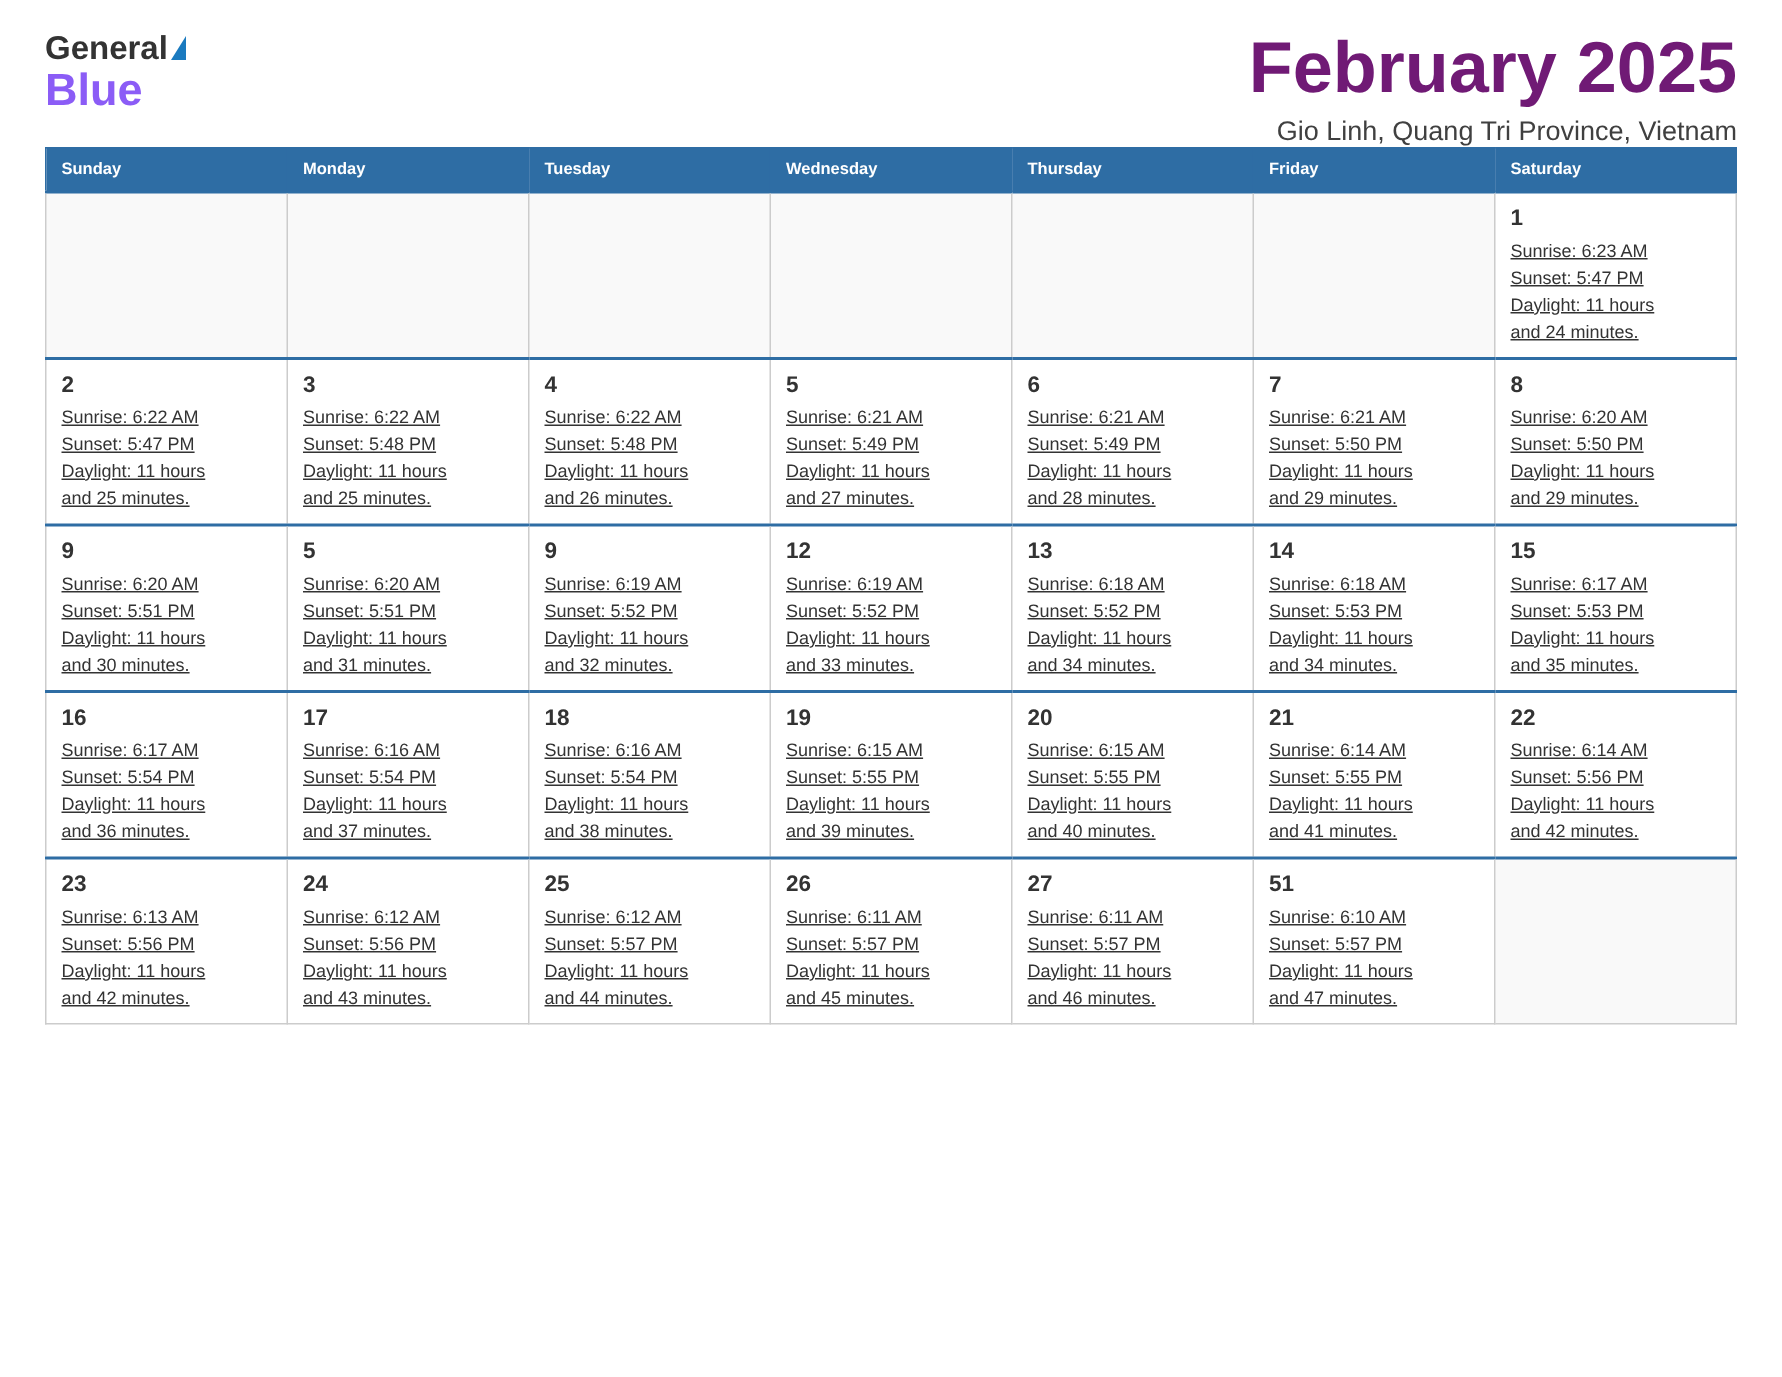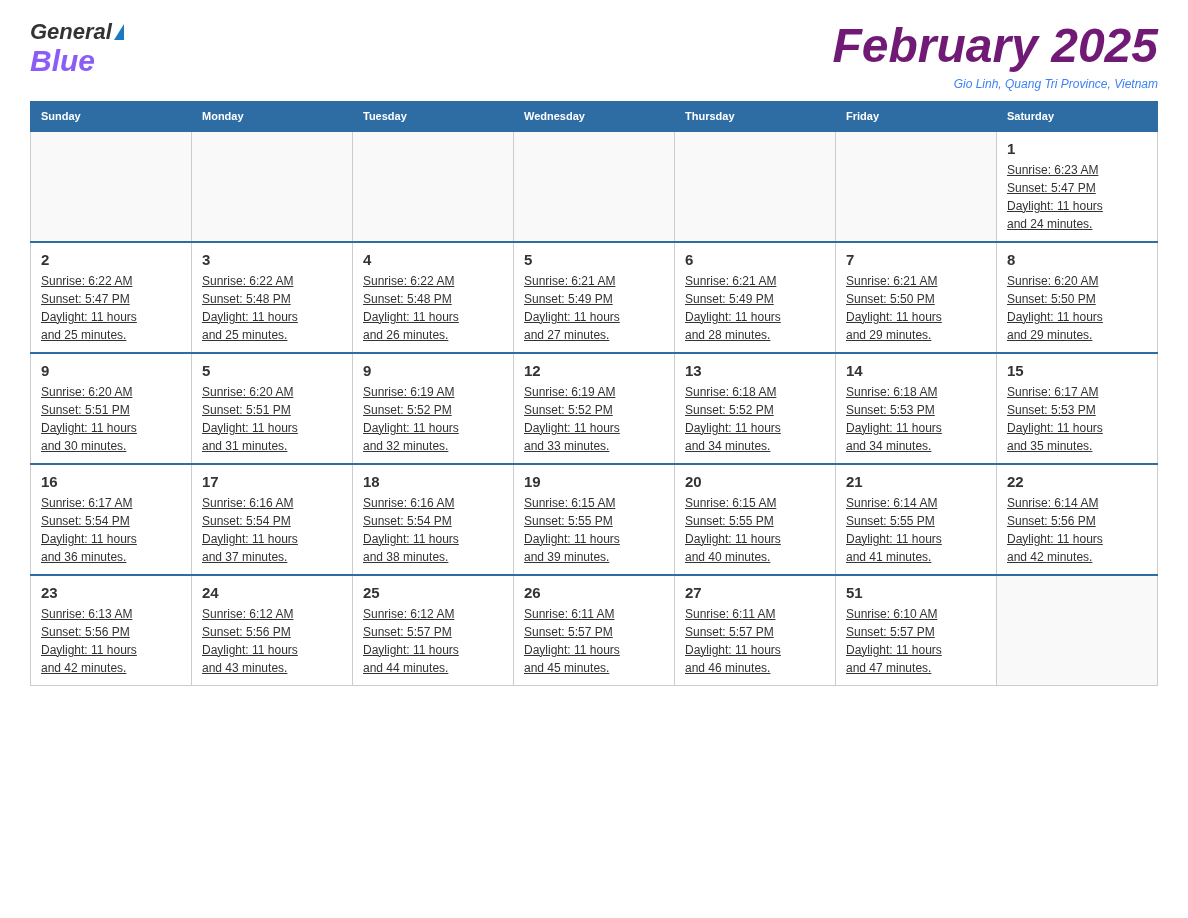--- a/index.html
+++ b/index.html
@@ -7,22 +7,20 @@
       font-family: Arial, sans-serif;
       background: #fff;
       padding: 20px 30px;
       width: 1188px;
       min-height: 918px;
     }
     .header {
       display: flex;
       justify-content: space-between;
       align-items: flex-start;
-      margin-bottom: 10px;
-      font-style: italic;
     }
     .logo {
       display: flex;
       flex-direction: column;
       align-items: flex-start;
     }
     .logo-general {
       font-size: 22px;
       font-weight: bold;
       color: #333;
@@ -47,22 +45,22 @@
     .title-block {
       text-align: right;
     }
     .month-title {
       font-size: 48px;
       font-weight: bold;
       color: #701a75;
       line-height: 1.1;
     }
     .location {
-      font-size: 12px;
-      color: #3b82f6;
+      font-size: 18px;
+      color: #404040;
       margin-top: 4px;
     }
     table {
       width: 100%;
       border-collapse: collapse;
       table-layout: fixed;
     }
     thead tr th {
       background-color: #2e6da4;
       color: #fff;

